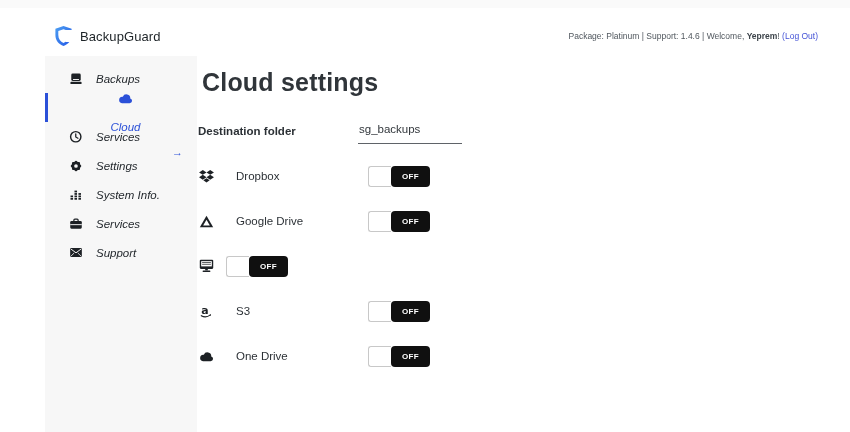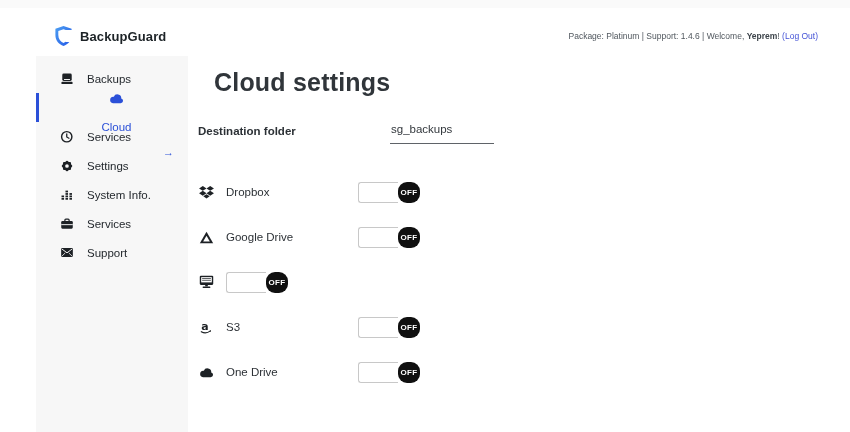--- a/index.html
+++ b/index.html
@@ -14,65 +14,65 @@
   .stage { position:absolute; inset:0; background:#fff; top:8px; }
   .topstrip { position:absolute; left:0; top:0; width:850px; height:8px; background:#fafafa; z-index:5; }
 
   
   .header {
     position:absolute; left:30px; right:30px; top:8px; height:40px;
     background:#fff; display:flex; align-items:center; justify-content:space-between;
     padding:0 2px 0 24px; z-index:4;
   }
   .brand { display:flex; align-items:center; gap:7px; }
-  .brand-name { font-size:13px; font-weight:700; color:#1d2327; letter-spacing:.1px; }
+  .brand-name { font-size:13px; font-weight:400; color:#1d2327; letter-spacing:.1px; }
   .meta { font-size:8.5px; color:#50575e; white-space:nowrap; }
   .meta b { color:#3c434a;margin-top:12px; }
   .meta a { color:#4453d6; text-decoration:none; cursor:pointer; }
 
   
   .sidebar {
-    position:absolute; left:36px; top:48px; bottom:0; width:152px;
-    background:#f7f7f7; padding-top:8px; z-index:3;
+    position:absolute; left:45px; top:48px; bottom:0; width:152px;
+    background:#f7f7f7; padding-top:8px; z-index:3;font-style:italic;
   }
   .side-item {
     height:29px; display:flex; align-items:center; gap:13px;
     padding:0 14px 0 23px; font-size:11.5px; color:#24292e; cursor:pointer;
   }
   .side-item .ic { width:15px; display:flex; justify-content:center; color:#1d2125; flex:0 0 15px; }
   .side-item.active {
     color:#2b50d8; border-left:3px solid #2b50d8; padding-left:20px; font-weight:400;flex-direction:column;
   }
   .side-item.active .ic { color:#2b50d8; }
   .side-arrow { margin-left:auto; color:#2b50d8; font-size:11px; }
 
   
   .main { position:absolute; left:184px; top:48px; right:0; bottom:0; background:#fff; padding:8px 0 0 14px; }
-  h1 { font-size:25px; font-weight:700; color:#30353a; margin:4px 16px 26px; letter-spacing:.2px; }
+  h1 { font-size:25px; font-weight:700; color:#30353a; margin:4px 4px 26px; letter-spacing:.2px; }
 
   .row { display:flex; align-items:center; }
-  .row-dest { margin-bottom:36px; align-items:flex-start;gap:32px; }
+  .row-dest { margin-bottom:20px; align-items:flex-start; }
   .dest-label { width:160px; font-size:11.5px; font-weight:700; color:#2c3136; padding-top:2px; }
   .dest-input {
     width:104px; font-size:11.5px; color:#32373c; border:none; outline:none;
     border-bottom:1.5px solid #5f6368; background:transparent; padding:0 0 8px 1px;
     font-family:"Liberation Sans", sans-serif;
   }
   .prov-row { height:24px; margin-bottom:21px; }
   .prov-ic { width:16px; flex:0 0 16px; margin-right:12px; display:flex; justify-content:center; color:#1d2125; }
-  .prov-label { width:132px; font-size:11.5px; color:#2c3136; }
+  .prov-label { width:132px; font-size:11.5px; color:#2c3136;margin-left:10px; }
 
   
   .toggle { width:62px; height:21px; display:flex; cursor:pointer; }
   .toggle .knob {
     flex:1; background:#fff; border:1px solid #c8c8c8; border-right:none;
     border-radius:3px 0 0 3px;
   }
   .toggle .state {
-    width:22px; background:#101010; border-radius:9px; color:#fff;
+    width:39px; background:#101010; border-radius:4px; color:#fff;
     font-size:8px; font-weight:700; letter-spacing:.4px;
     display:flex; align-items:center; justify-content:center;
   }
 </style>
 </head>
 <body>
 
 <div class="topstrip"></div>
 <div class="stage">
 

